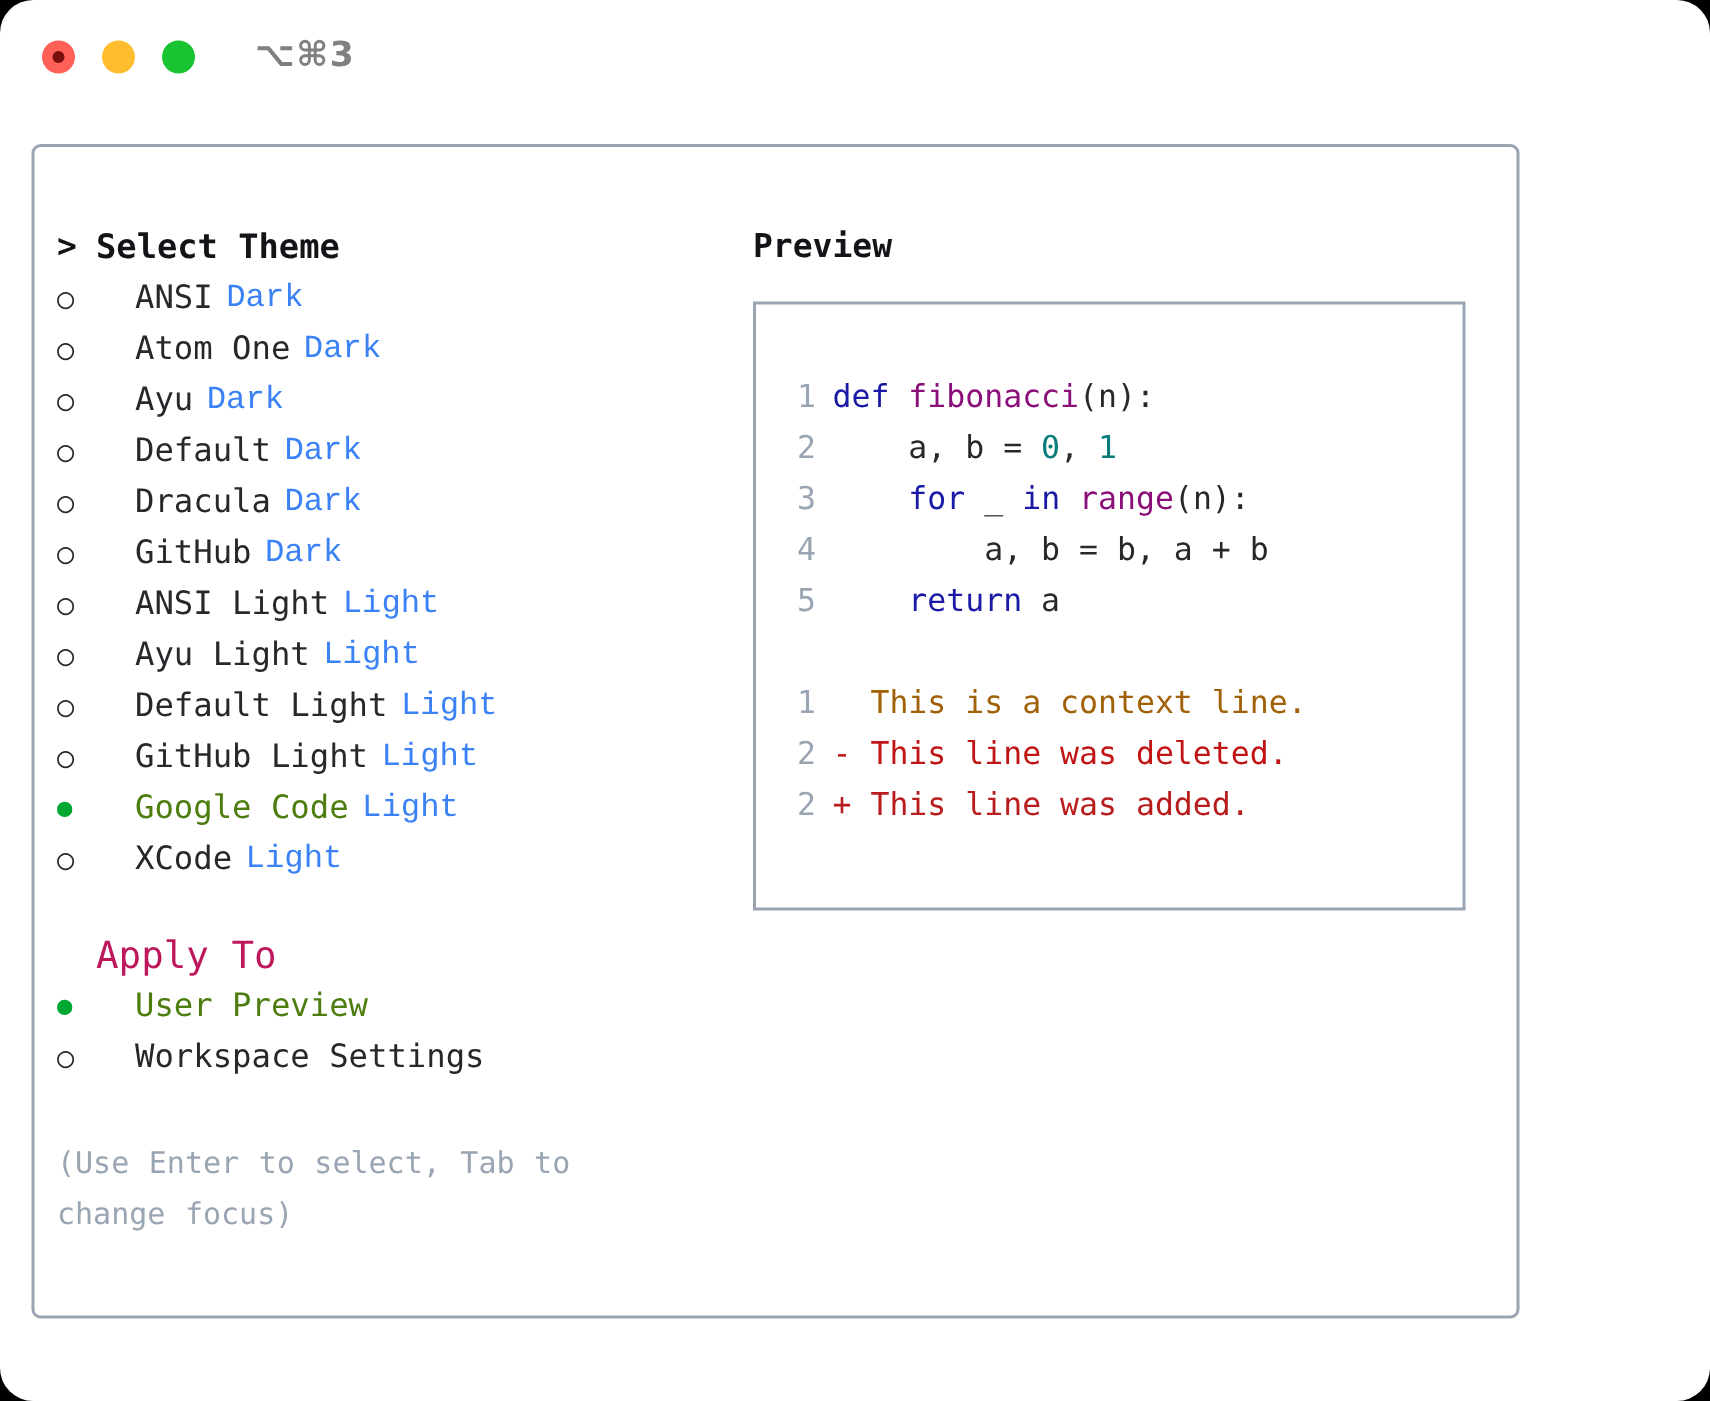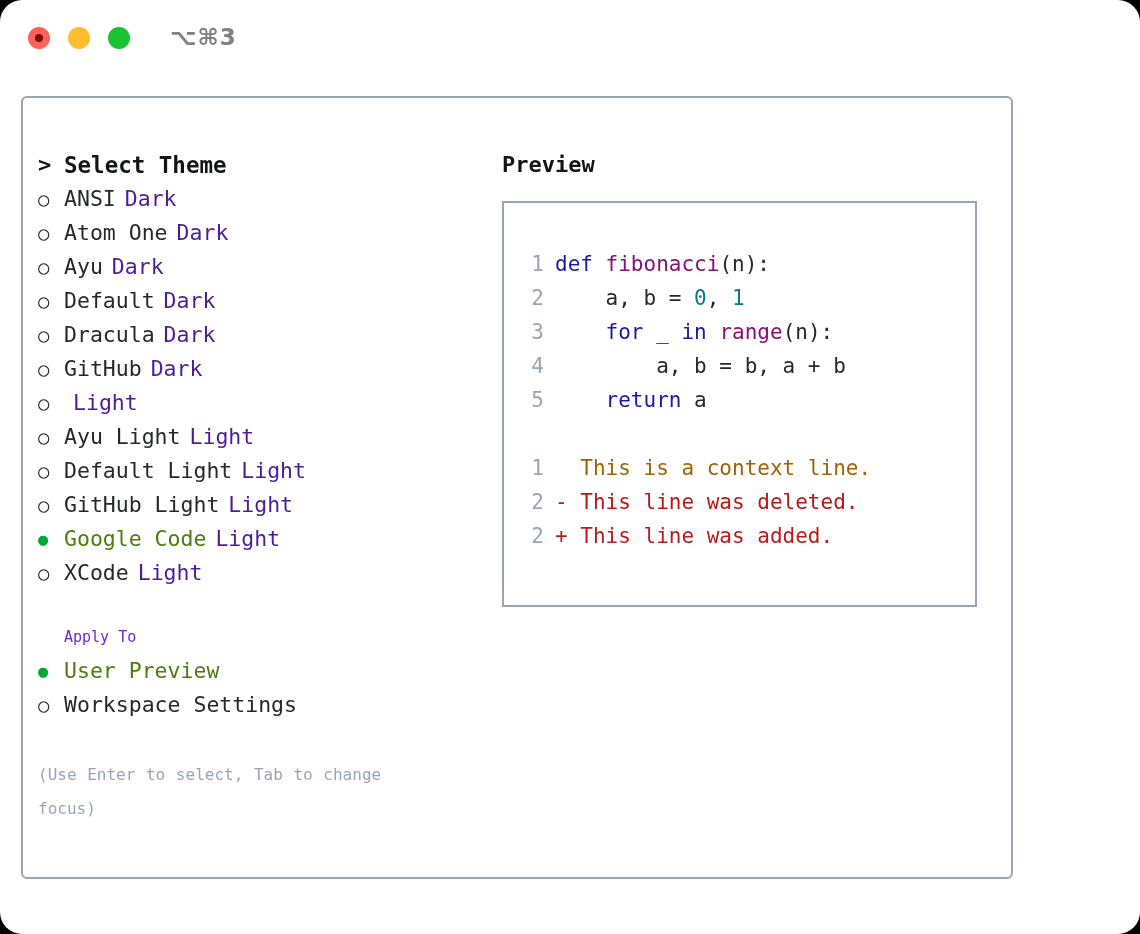--- a/index.html
+++ b/index.html
@@ -106,40 +106,41 @@
     color: #26282b;
   }
   .marker.sel { color: #00a832; font-size: 17px; }
   .heading {
     font-weight: 700;
     font-size: 22.5px;
     color: #121417;
   }
   .heading .marker { font-weight: 700; font-size: 22px; color: #121417; }
 
-  .label-name { color: #26282b; }
+  .label-name { color: #26282b; margin-left: 26px; }
   .label-name.selected { color: #4d7c0f; }
   .tag {
-    color: #4c1d95;
+    color: #3b82f6;
     margin-left: 9px;
+    font-family: Liberation Mono, monospace;
   }
 
   .subheading {
     height: 34px;
     line-height: 34px;
-    font-size: 15px;
-    color: #6d28d9;
+    font-size: 25px;
+    color: #be185d;
     padding-left: 26px;
   }
 
   .spacer-sm { height: 30px; }
   .spacer-md { height: 36px; }
 
   .hint {
-    font-size: 16px;
+    font-size: 20px;
     line-height: 34px;
     color: #9aa5b3;
     width: 400px;
     word-spacing: 1px;
   }
 
   
   .right-pane {
     position: absolute;
     left: 479px;
@@ -234,20 +235,21 @@
             <span class="label-name">Dracula</span>
             <span class="tag">Dark</span>
           </div>
           <div class="row">
             <span class="marker">○</span>
             <span class="label-name">GitHub</span>
             <span class="tag">Dark</span>
           </div>
           <div class="row">
             <span class="marker">○</span>
+            <span class="label-name">ANSI Light</span>
             <span class="tag">Light</span>
           </div>
           <div class="row">
             <span class="marker">○</span>
             <span class="label-name">Ayu Light</span>
             <span class="tag">Light</span>
           </div>
           <div class="row">
             <span class="marker">○</span>
             <span class="label-name">Default Light</span>

